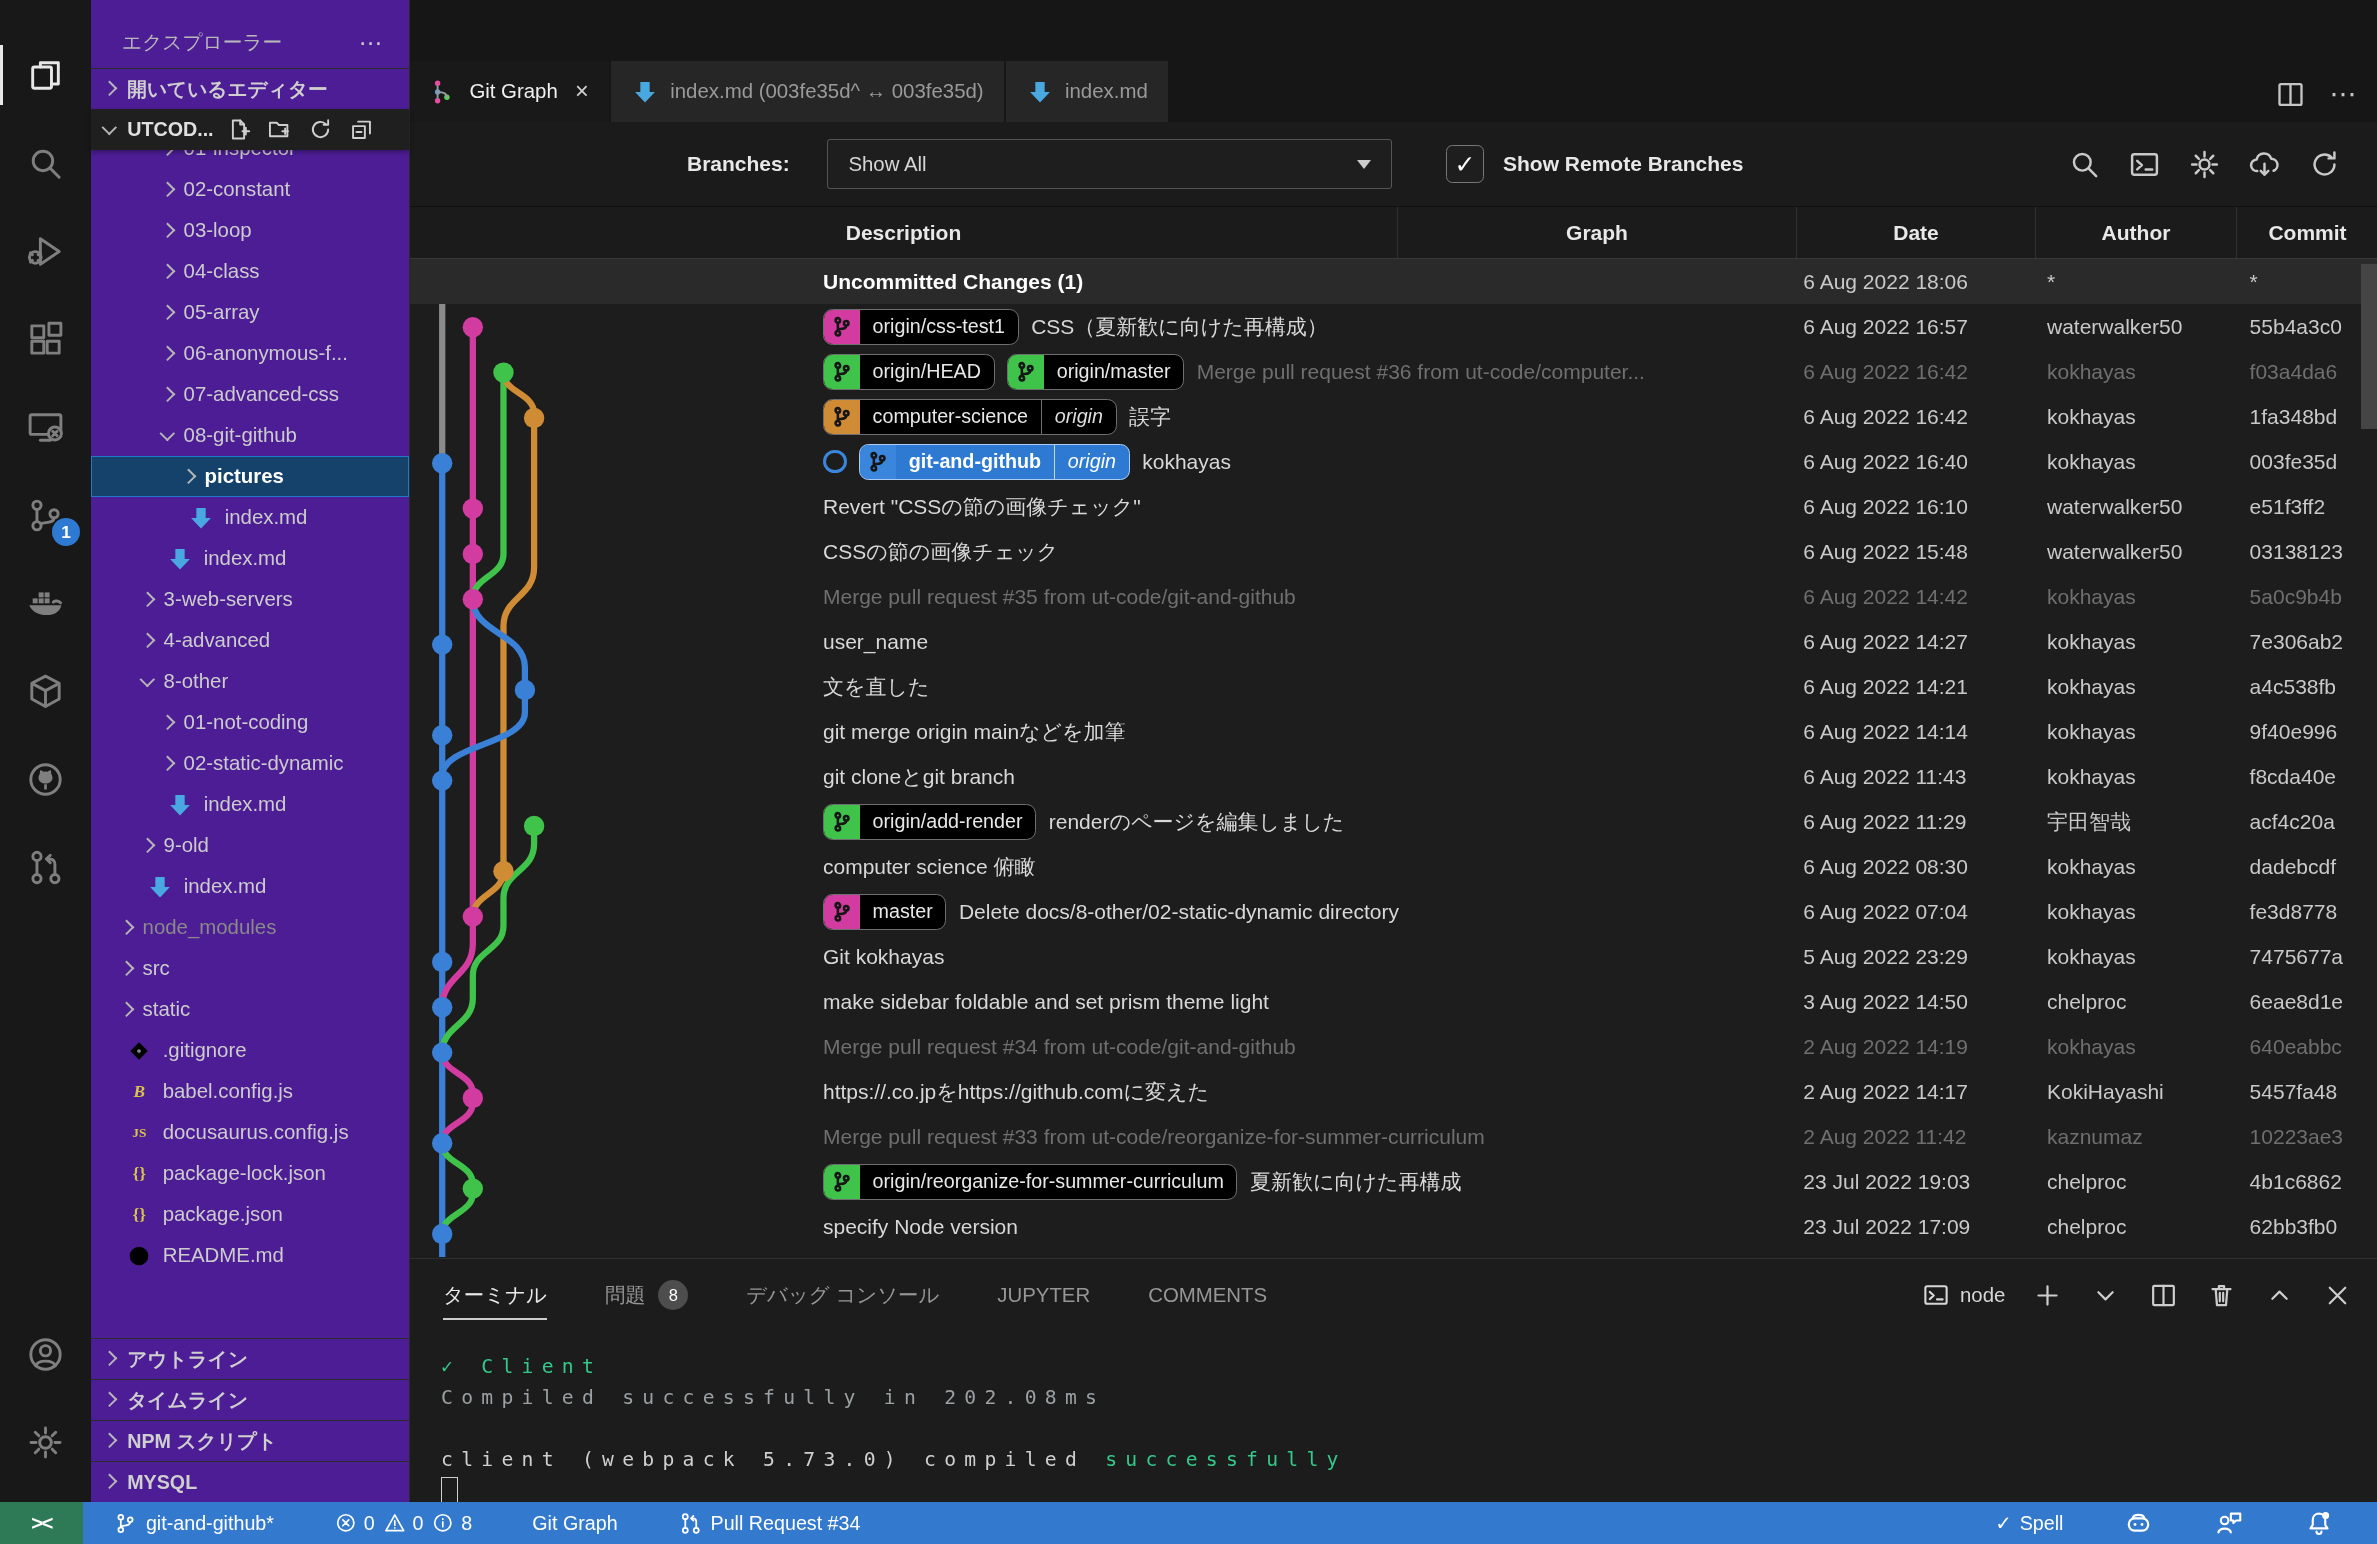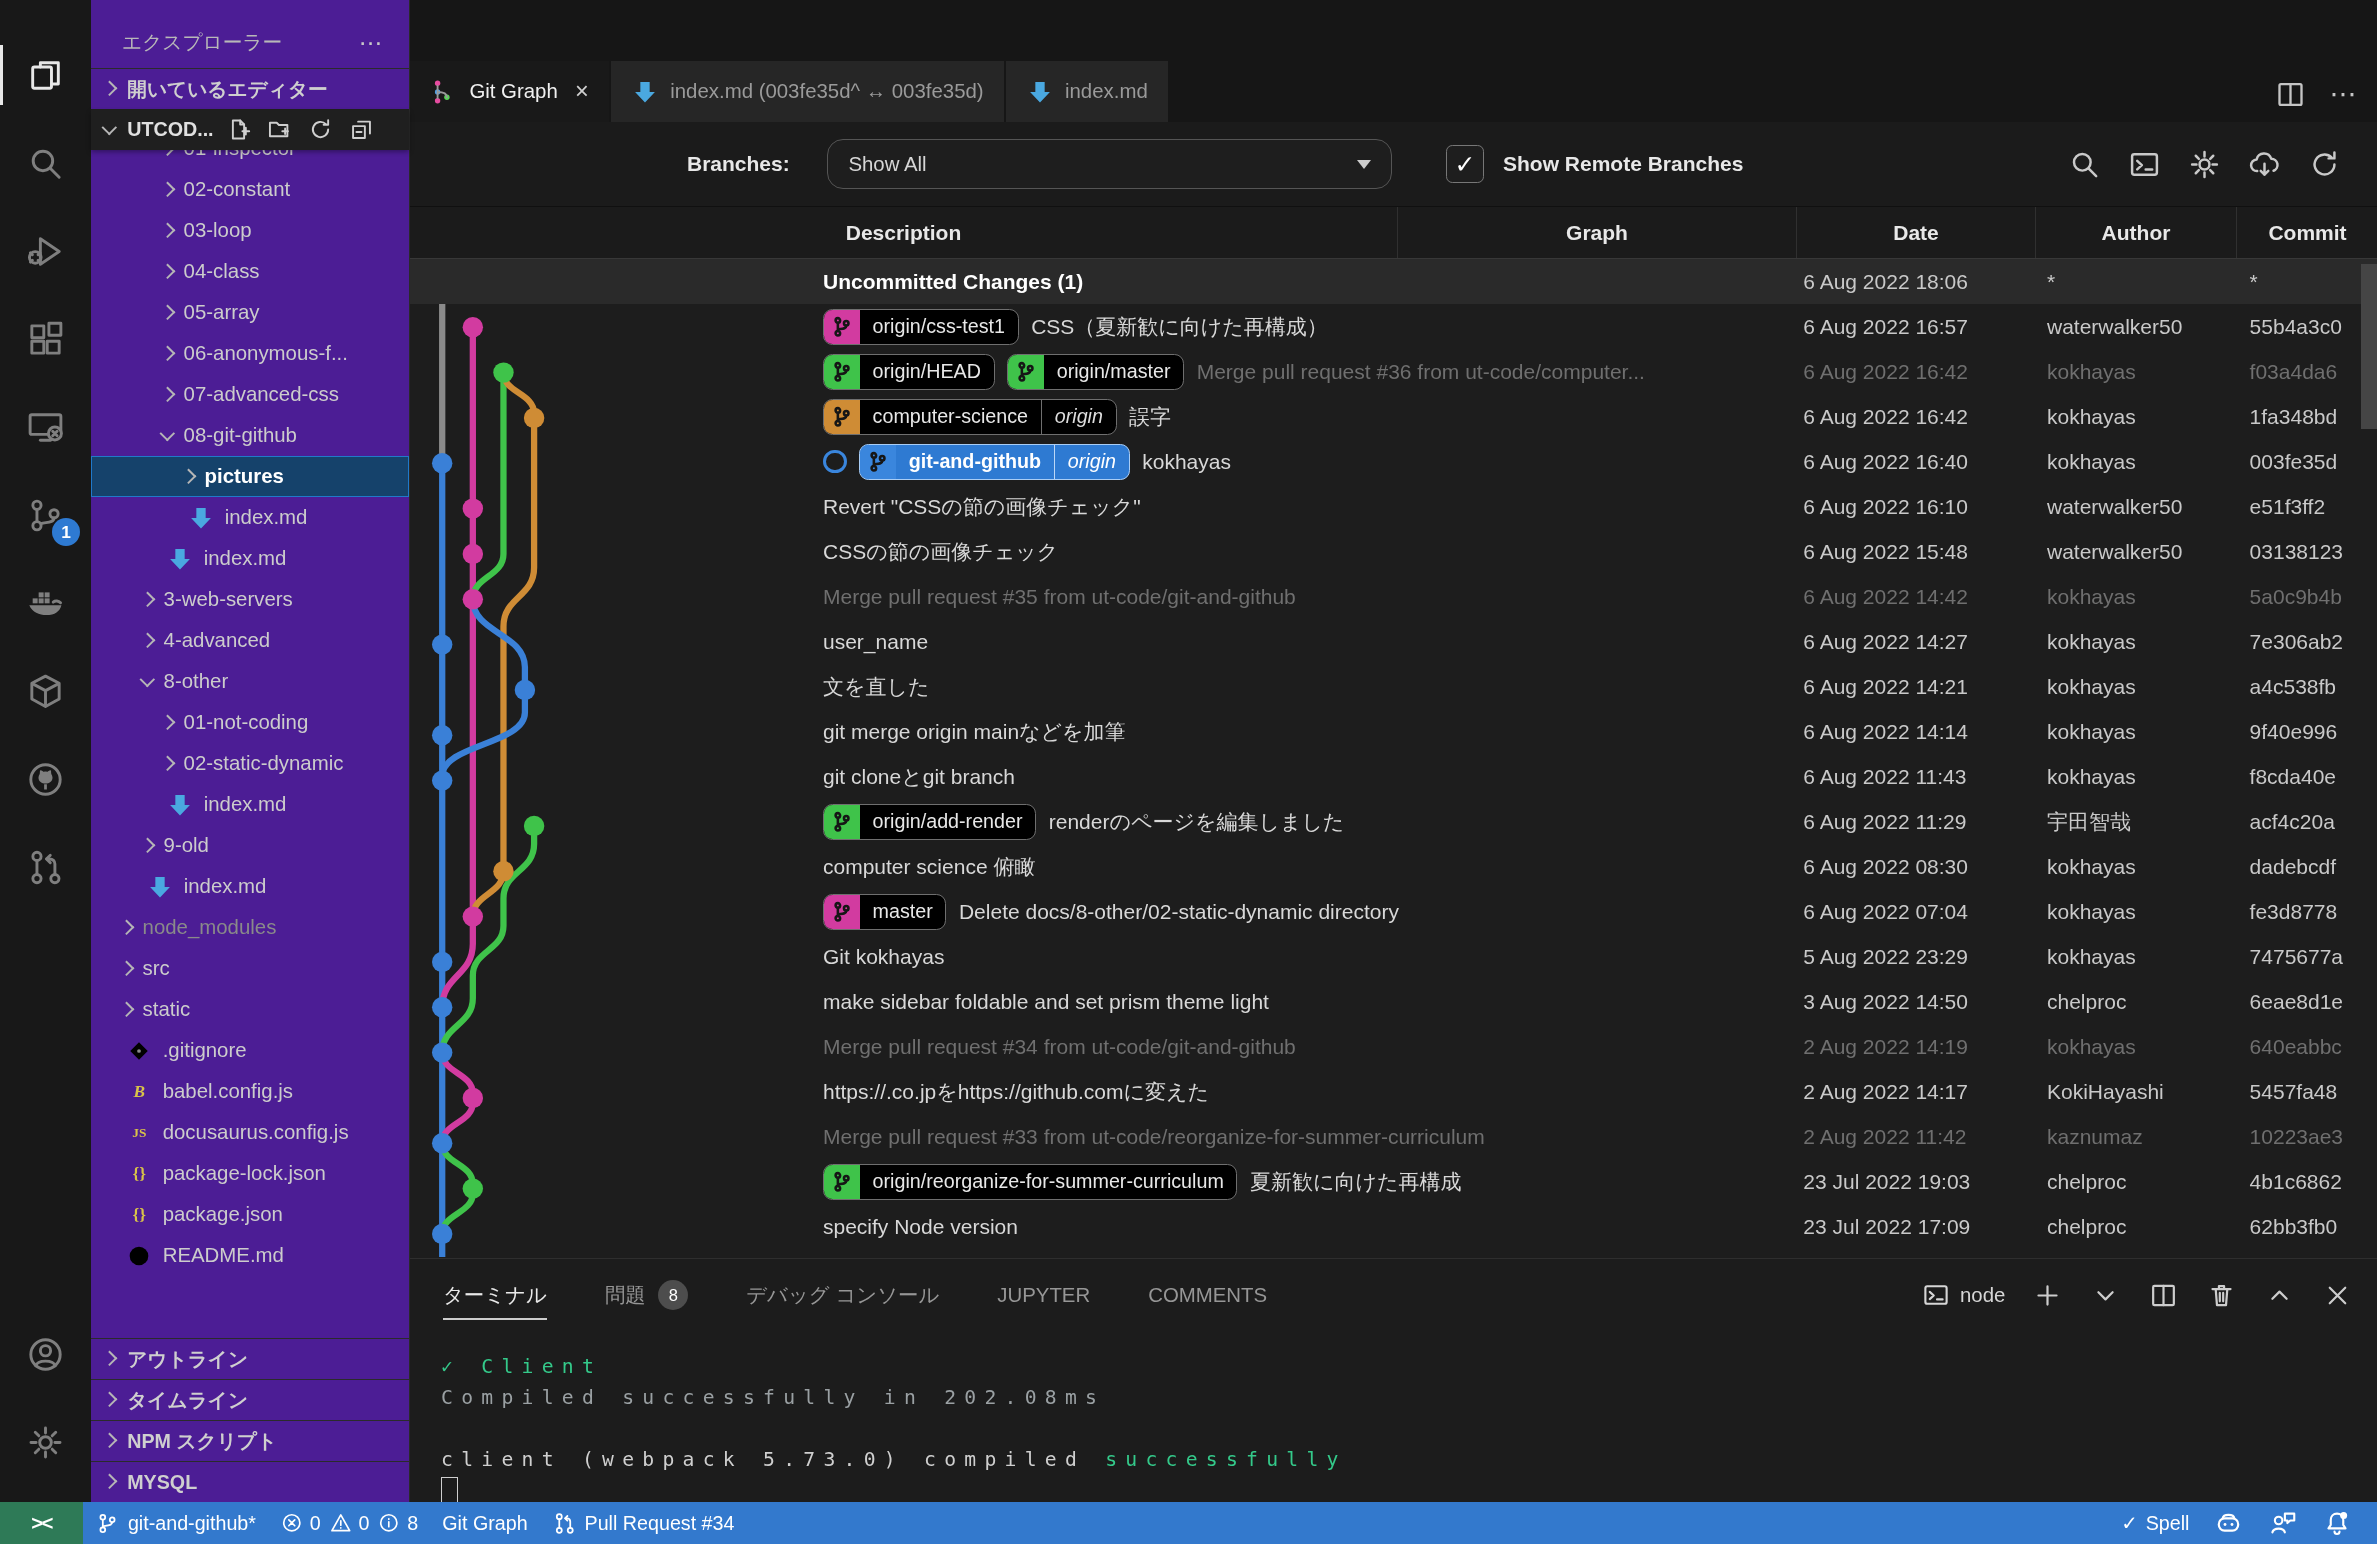--- a/index.html
+++ b/index.html
@@ -46,21 +46,21 @@
   .tab{display:flex;align-items:center;padding:0 20.4px;font-size:20.4px;color:#9a9a9a;background:#262626;margin-right:1.6px;cursor:pointer}
   .tab.active{background:#191919;color:#f0f0f0}
   .tab .icon{width:28px;height:28px;margin-right:11px}
   .tab .close{margin-left:17.3px;font-size:23.6px;color:#d0d0d0;cursor:pointer}
   #tab-actions{position:absolute;right:19px;bottom:11px;display:flex;gap:22px;color:#c5c5c5}
   #tab-actions .icon{width:33px;height:33px;cursor:pointer}
   #tab-actions .dots{font-size:27px;letter-spacing:1.6px;cursor:pointer}
 
   #gg-toolbar{height:84px;background:#1b1b1b;display:flex;align-items:center;position:relative}
   #branches-label{position:absolute;left:277px;font-size:21px;font-weight:bold;color:#e8e8e8}
-  #dropdown{position:absolute;left:417px;width:565px;height:50px;background:#1e1e1e;border:1.6px solid #555;border-radius:16px;display:flex;align-items:center;padding:0 20.4px;font-size:20.4px;color:#d6d6d6;cursor:pointer}
+  #dropdown{position:absolute;left:417px;width:565px;height:50px;background:#1e1e1e;border:1.6px solid #555;border-radius:3px;display:flex;align-items:center;padding:0 20.4px;font-size:20.4px;color:#d6d6d6;cursor:pointer}
   #dropdown .caret{margin-left:auto;width:0;height:0;border-left:7px solid transparent;border-right:7px solid transparent;border-top:9.4px solid #cdcdcd}
   #checkbox{position:absolute;left:1036px;width:38px;height:38px;border:1.6px solid #777;border-radius:6.3px;background:#1e1e1e;color:#fff;font-size:25px;display:flex;align-items:center;justify-content:center;cursor:pointer}
   #checkbox-label{position:absolute;left:1093px;font-size:21px;font-weight:bold;color:#e8e8e8}
   #gg-actions{position:absolute;right:35px;display:flex;gap:25px;color:#c9c9c9}
   #gg-actions .icon{width:35px;height:35px;cursor:pointer}
 
   #thead{height:53px;display:flex;background:#1b1b1b;border-top:1.6px solid #101010;border-bottom:1.6px solid #383838;font-size:21px;font-weight:bold;color:#e8e8e8}
   .hc{display:flex;align-items:center;justify-content:center;border-right:1.6px solid #303030;height:100%}
   .hc:last-child{border-right:none}
   .c0{width:399px;flex:none}.c1{width:988px;flex:none}.c2{width:239px;flex:none}.c3{width:201px;flex:none}.c4{width:141px;flex:none}
@@ -100,21 +100,21 @@
   #panel-actions .icon{width:31px;height:31px;cursor:pointer}
   #panel-actions .shell{display:flex;align-items:center;gap:9.4px;font-size:20.4px;color:#d6d6d6;cursor:pointer}
   #term{padding:20.4px 0 0 31px;font-family:"DejaVu Sans Mono",monospace;font-size:19.7px;letter-spacing:0.42em;line-height:31px;color:#cfcfcf}
   #term .g{color:#34c98a}
   #term .gy{color:#9aa0a3}
   #term .cursor{display:inline-block;width:17.3px;height:30px;border:1.6px solid #cfcfcf;vertical-align:middle}
 
   
   #statusbar{position:absolute;left:0;right:0;bottom:0;height:42px;background:#3379cd;display:flex;align-items:center;color:#fff;font-size:19.7px}
   #remote{width:83px;height:42px;background:#2e7a57;display:flex;align-items:center;justify-content:center;font-weight:bold;font-size:20.4px;letter-spacing:-1.6px;cursor:pointer}
-  .sb-item{display:flex;align-items:center;gap:7.9px;padding:0 12px;height:100%;cursor:pointer;white-space:nowrap}
+  .sb-item{display:flex;align-items:center;gap:7.9px;padding:0 30px;height:100%;cursor:pointer;white-space:nowrap}
   .sb-item .icon{width:25px;height:25px}
   #sb-right{margin-left:auto;display:flex;align-items:center;padding-right:12.6px}
   .prob{display:flex;align-items:center;gap:6.3px}
   .prob .icon{width:23.6px;height:23.6px}
 </style>
 </head>
 <body>
 
 <nav id="activitybar">
     <div class="act-item active">

